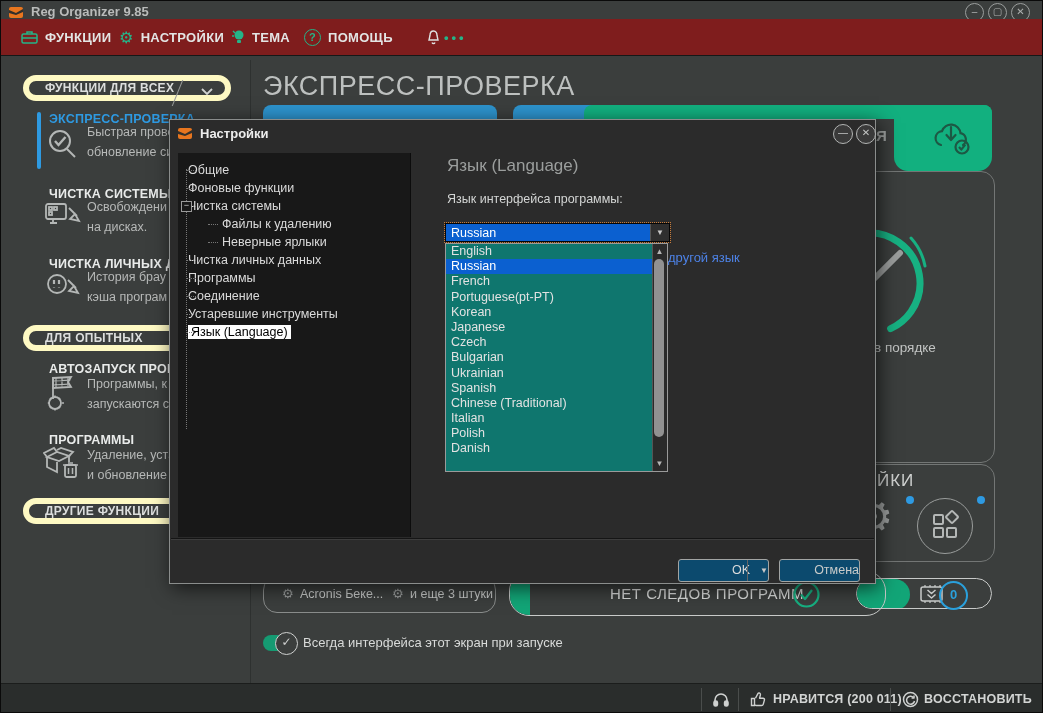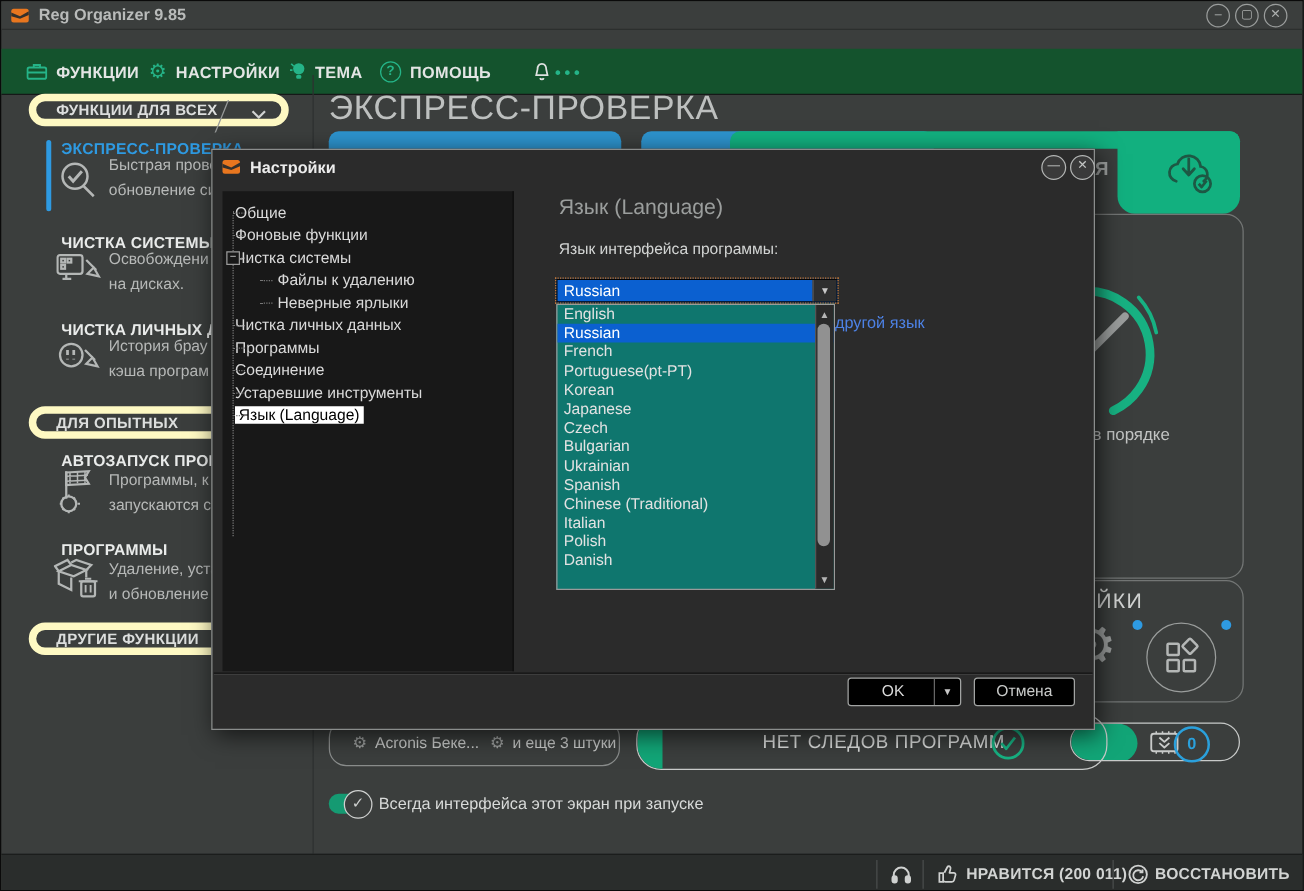--- a/index.html
+++ b/index.html
@@ -8,21 +8,21 @@
        border:1px solid #0a0a0a;box-sizing:border-box;}
   .abs{position:absolute;}
   svg{display:block;}
   
   #titlebar{left:0;top:0;width:100%;height:22px;background:#3b3e3d;border-bottom:1px solid #2c2f2e;}
   #titlebar .logo{left:7px;top:3px;}
   #titlebar .wtitle{left:30px;top:3px;font-size:13px;font-weight:bold;color:#b9bbba;}
   .winbtn{width:17px;height:17px;border:1px solid #9a9d9c;border-radius:50%;top:2px;
           color:#aeb1b0;font-size:10px;line-height:15px;text-align:center;background:transparent;}
   
-  #menubar{left:0;top:38px;width:100%;height:36px;background:#14532d;border-bottom:1px solid #161818;}
+  #menubar{left:0;top:18px;width:100%;height:36px;background:#7f1d1d;border-bottom:1px solid #161818;}
   .menuitem{top:0;height:36px;display:flex;align-items:center;gap:7px;font-size:13px;
             font-weight:bold;color:#e3e5e4;letter-spacing:.3px;}
   .micon{color:#25b488;}
   .qcirc{width:15px;height:15px;border:1.6px solid #25b488;border-radius:50%;color:#25b488;
          font-size:11px;font-weight:bold;line-height:14px;text-align:center;}
   .dots{color:#25b488;font-weight:bold;letter-spacing:3px;font-size:13px;}
   
   .pillhdr{left:22px;width:208px;height:26px;border:6px solid #fef9c3;border-radius:13px;
            font-size:12px;font-weight:bold;color:#dcdedd;display:flex;align-items:center;
            padding-left:16px;box-sizing:border-box;letter-spacing:.3px;}
@@ -79,22 +79,22 @@
          border-left:1px solid #555;color:#c8c8c8;font-size:8px;text-align:center;line-height:17px;}
   #droplist{left:275px;top:123px;width:223px;height:229px;background:#0f766e;border:1px solid #9a9a9a;
          box-sizing:border-box;z-index:5;}
   .opt{height:15.2px;line-height:15.2px;font-size:12.5px;color:#e2e2e2;padding-left:5px;white-space:nowrap;}
   .opt.sel{background:#0b60d0;color:#fff;}
   #dscroll{position:absolute;right:0;top:0;width:14px;height:100%;background:#2a2a2a;border-left:1px solid #555;}
   #dthumb{position:absolute;left:1px;top:15px;width:10px;height:178px;background:#919191;border-radius:5px;}
   .scrollarrow{position:absolute;left:0;width:13px;font-size:8px;color:#b5b5b5;text-align:center;}
   #translate-link{left:498px;top:130px;font-size:13px;color:#4d82e6;z-index:2;}
   #dlgfooter{left:1px;top:418px;width:703px;height:45px;border-top:1px solid #151515;box-shadow:0 1px 0 #3d3d3d inset;}
-  .dlgbutton{top:3px;height:23px;background:#000000;border:1px solid #a2a4a3;border-radius:3px;
-         box-sizing:border-box;color:#dcdcdc;font-size:12.5px;text-align:center;}
+  .dlgbutton{top:20px;height:23px;background:#0c4a6e;border:1px solid #a2a4a3;border-radius:3px;
+         box-sizing:border-box;color:#dcdcdc;font-size:12.5px;text-align:right;}
   #okbtn{left:507px;width:91px;line-height:21px;}
   #okbtn .split{position:absolute;right:0;top:0;width:20px;height:21px;border-left:1px solid #666;
          color:#c8c8c8;font-size:8px;line-height:21px;}
   #cancelbtn{left:608px;width:81px;line-height:21px;color:#c9cbca;}
 </style>
 </head>
 <body>
 
 <div id="app">
 

